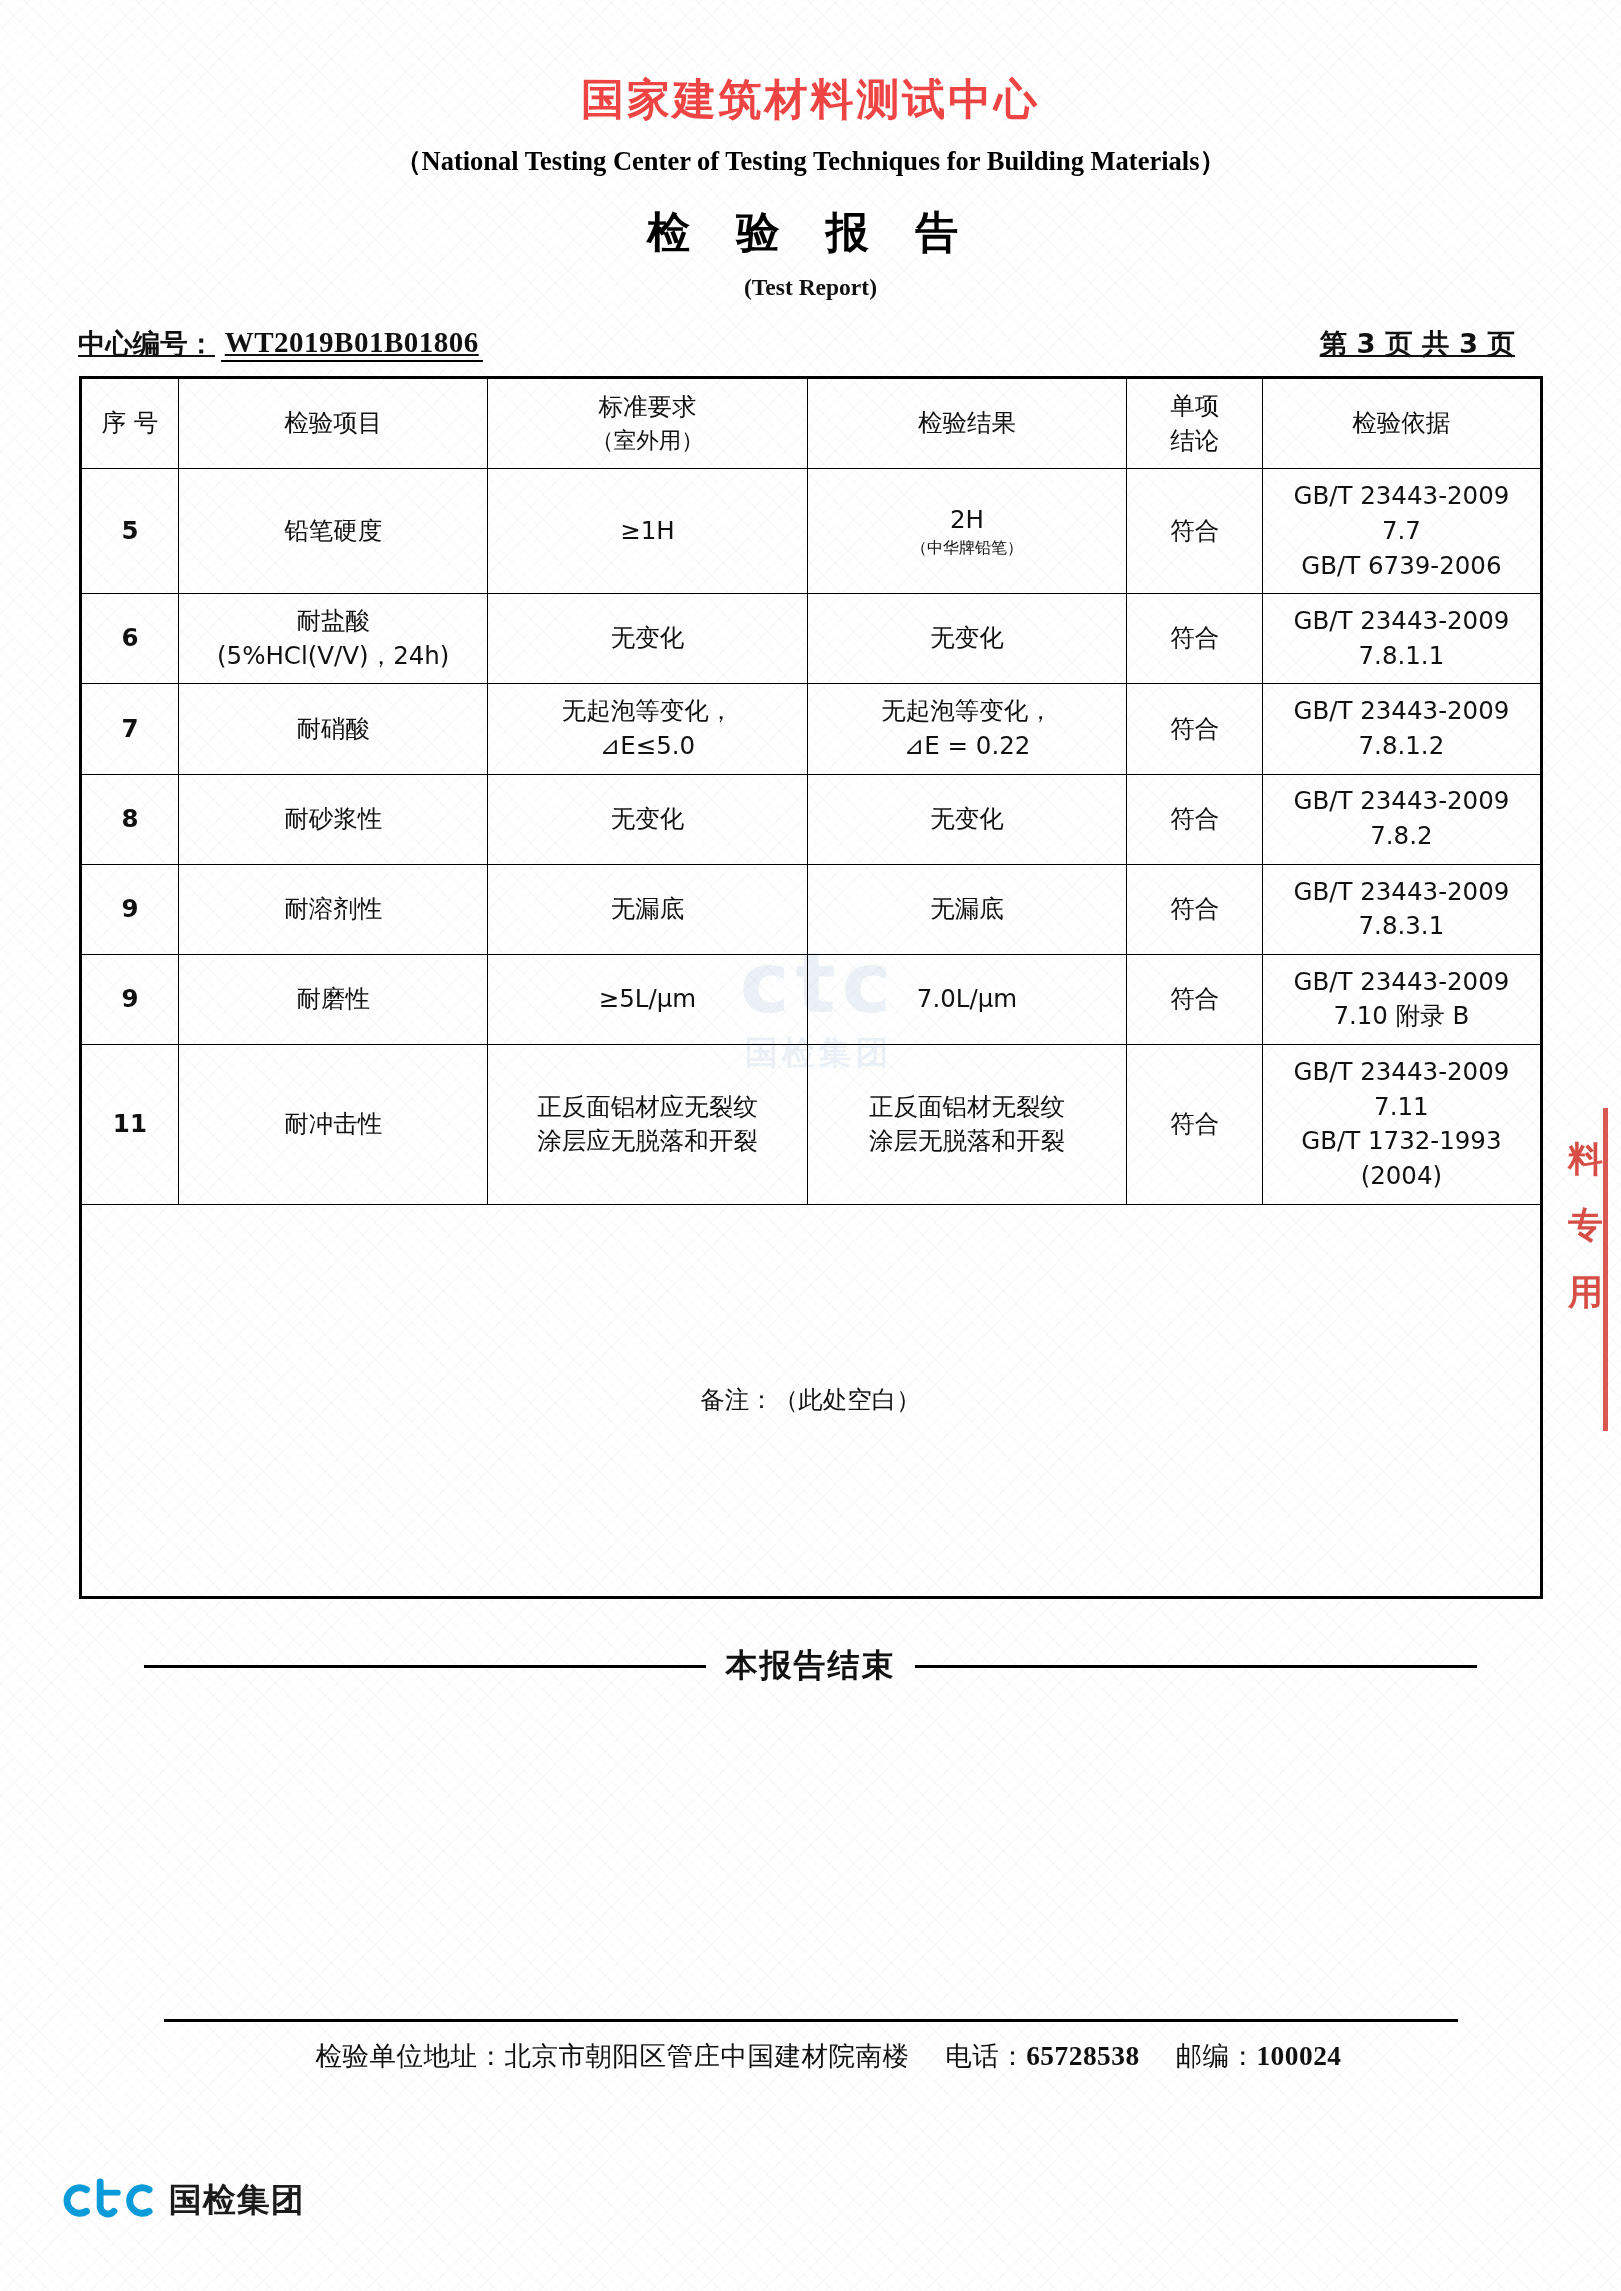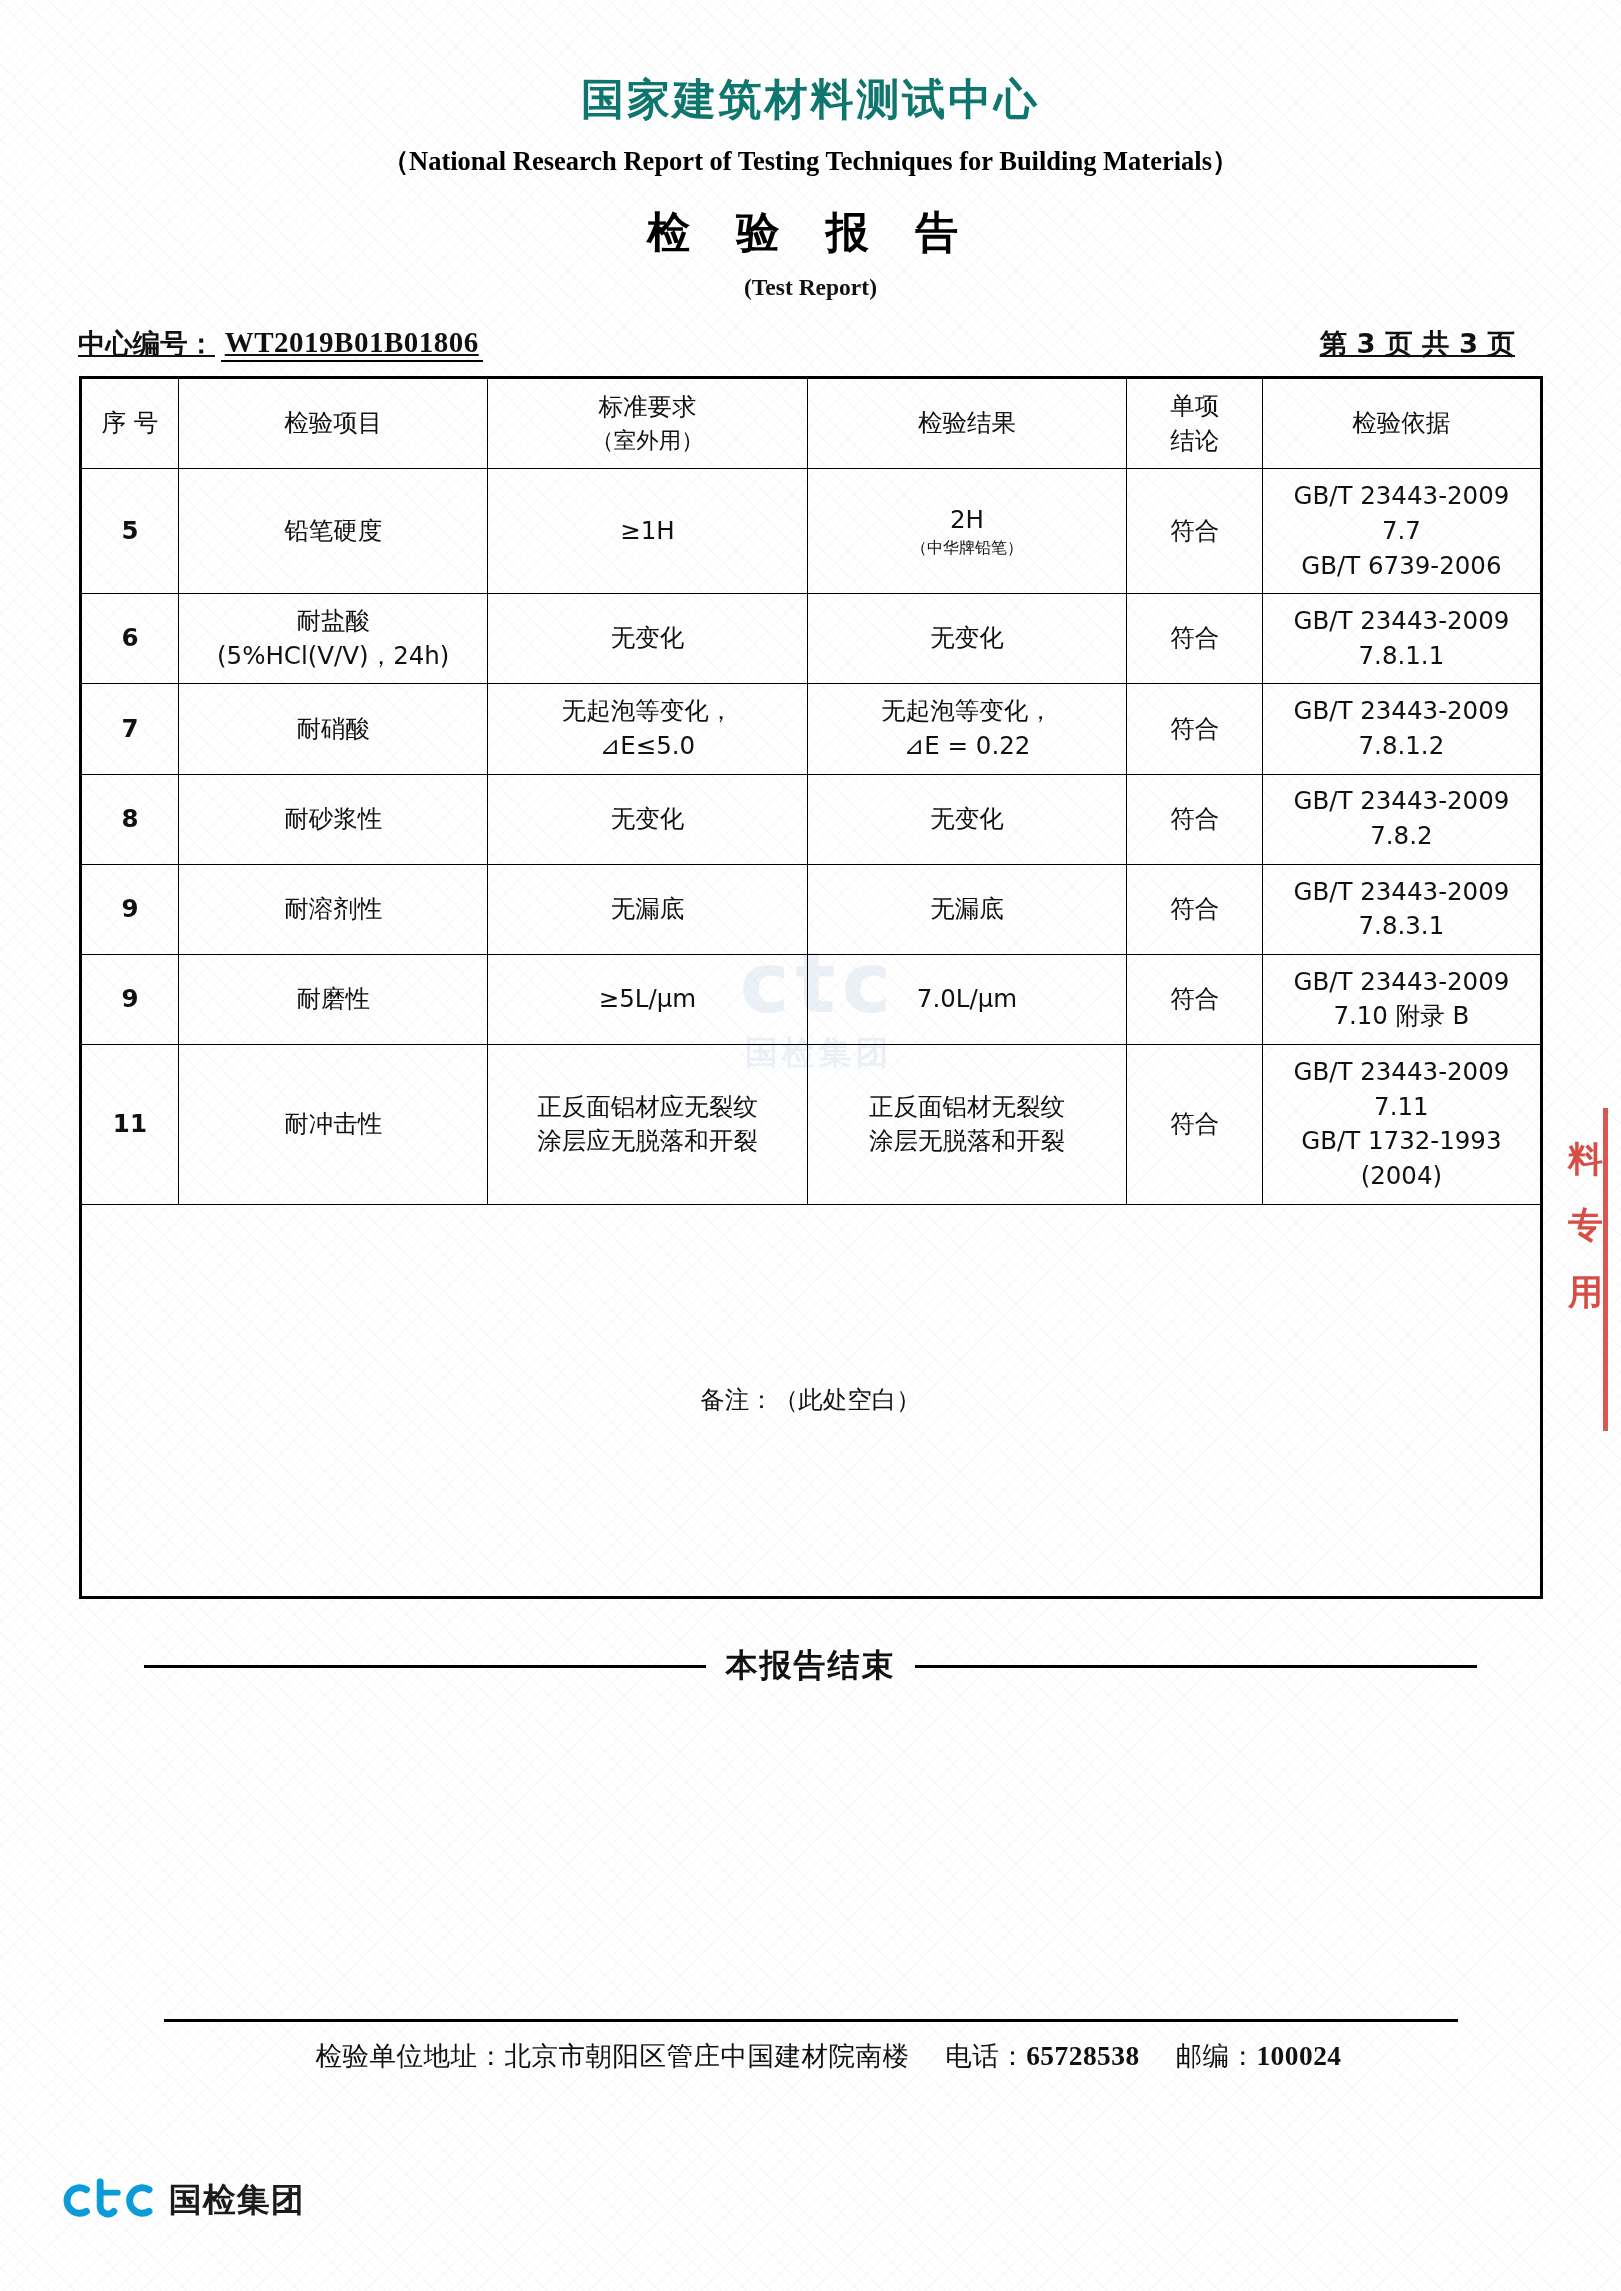--- a/index.html
+++ b/index.html
@@ -35,21 +35,21 @@
   
   .header {
     text-align: center;
     padding-top: 71px;
   }
   .org-cn {
     font-family: "DejaVu Sans", "Liberation Sans", sans-serif;
     font-weight: bold;
     font-size: 43px;
     letter-spacing: 2.9px;
-    color: #0f766e;
+    color: #ef4444;
   }
   .org-en {
     margin-top: 13.7px;
     font-family: "Liberation Serif", serif;
     font-weight: bold;
     font-size: 26.5px;
     color: #000;
   }
   .report-title {
     margin-top: 25.5px;
@@ -311,21 +311,21 @@
 
 <div class="stamp">
   <div class="stamp-edge"></div>
   <div class="stamp-chars">料专用</div>
 </div>
 
 <div class="page">
 
   <div class="header">
     <div class="org-cn">国家建筑材料测试中心</div>
-    <div class="org-en">（National Research Report of Testing Techniques for Building Materials）</div>
+    <div class="org-en">（National Testing Center of Testing Techniques for Building Materials）</div>
     <div class="report-title">检 验 报 告</div>
     <div class="report-title-en">(Test Report)</div>
   </div>
 
   <div class="meta-row">
     <div class="meta-left">
       <span class="label">中心编号：</span>
       <span class="value">WT2019B01B01806</span>
     </div>
     <div class="meta-right">第 3 页 共 3 页</div>

